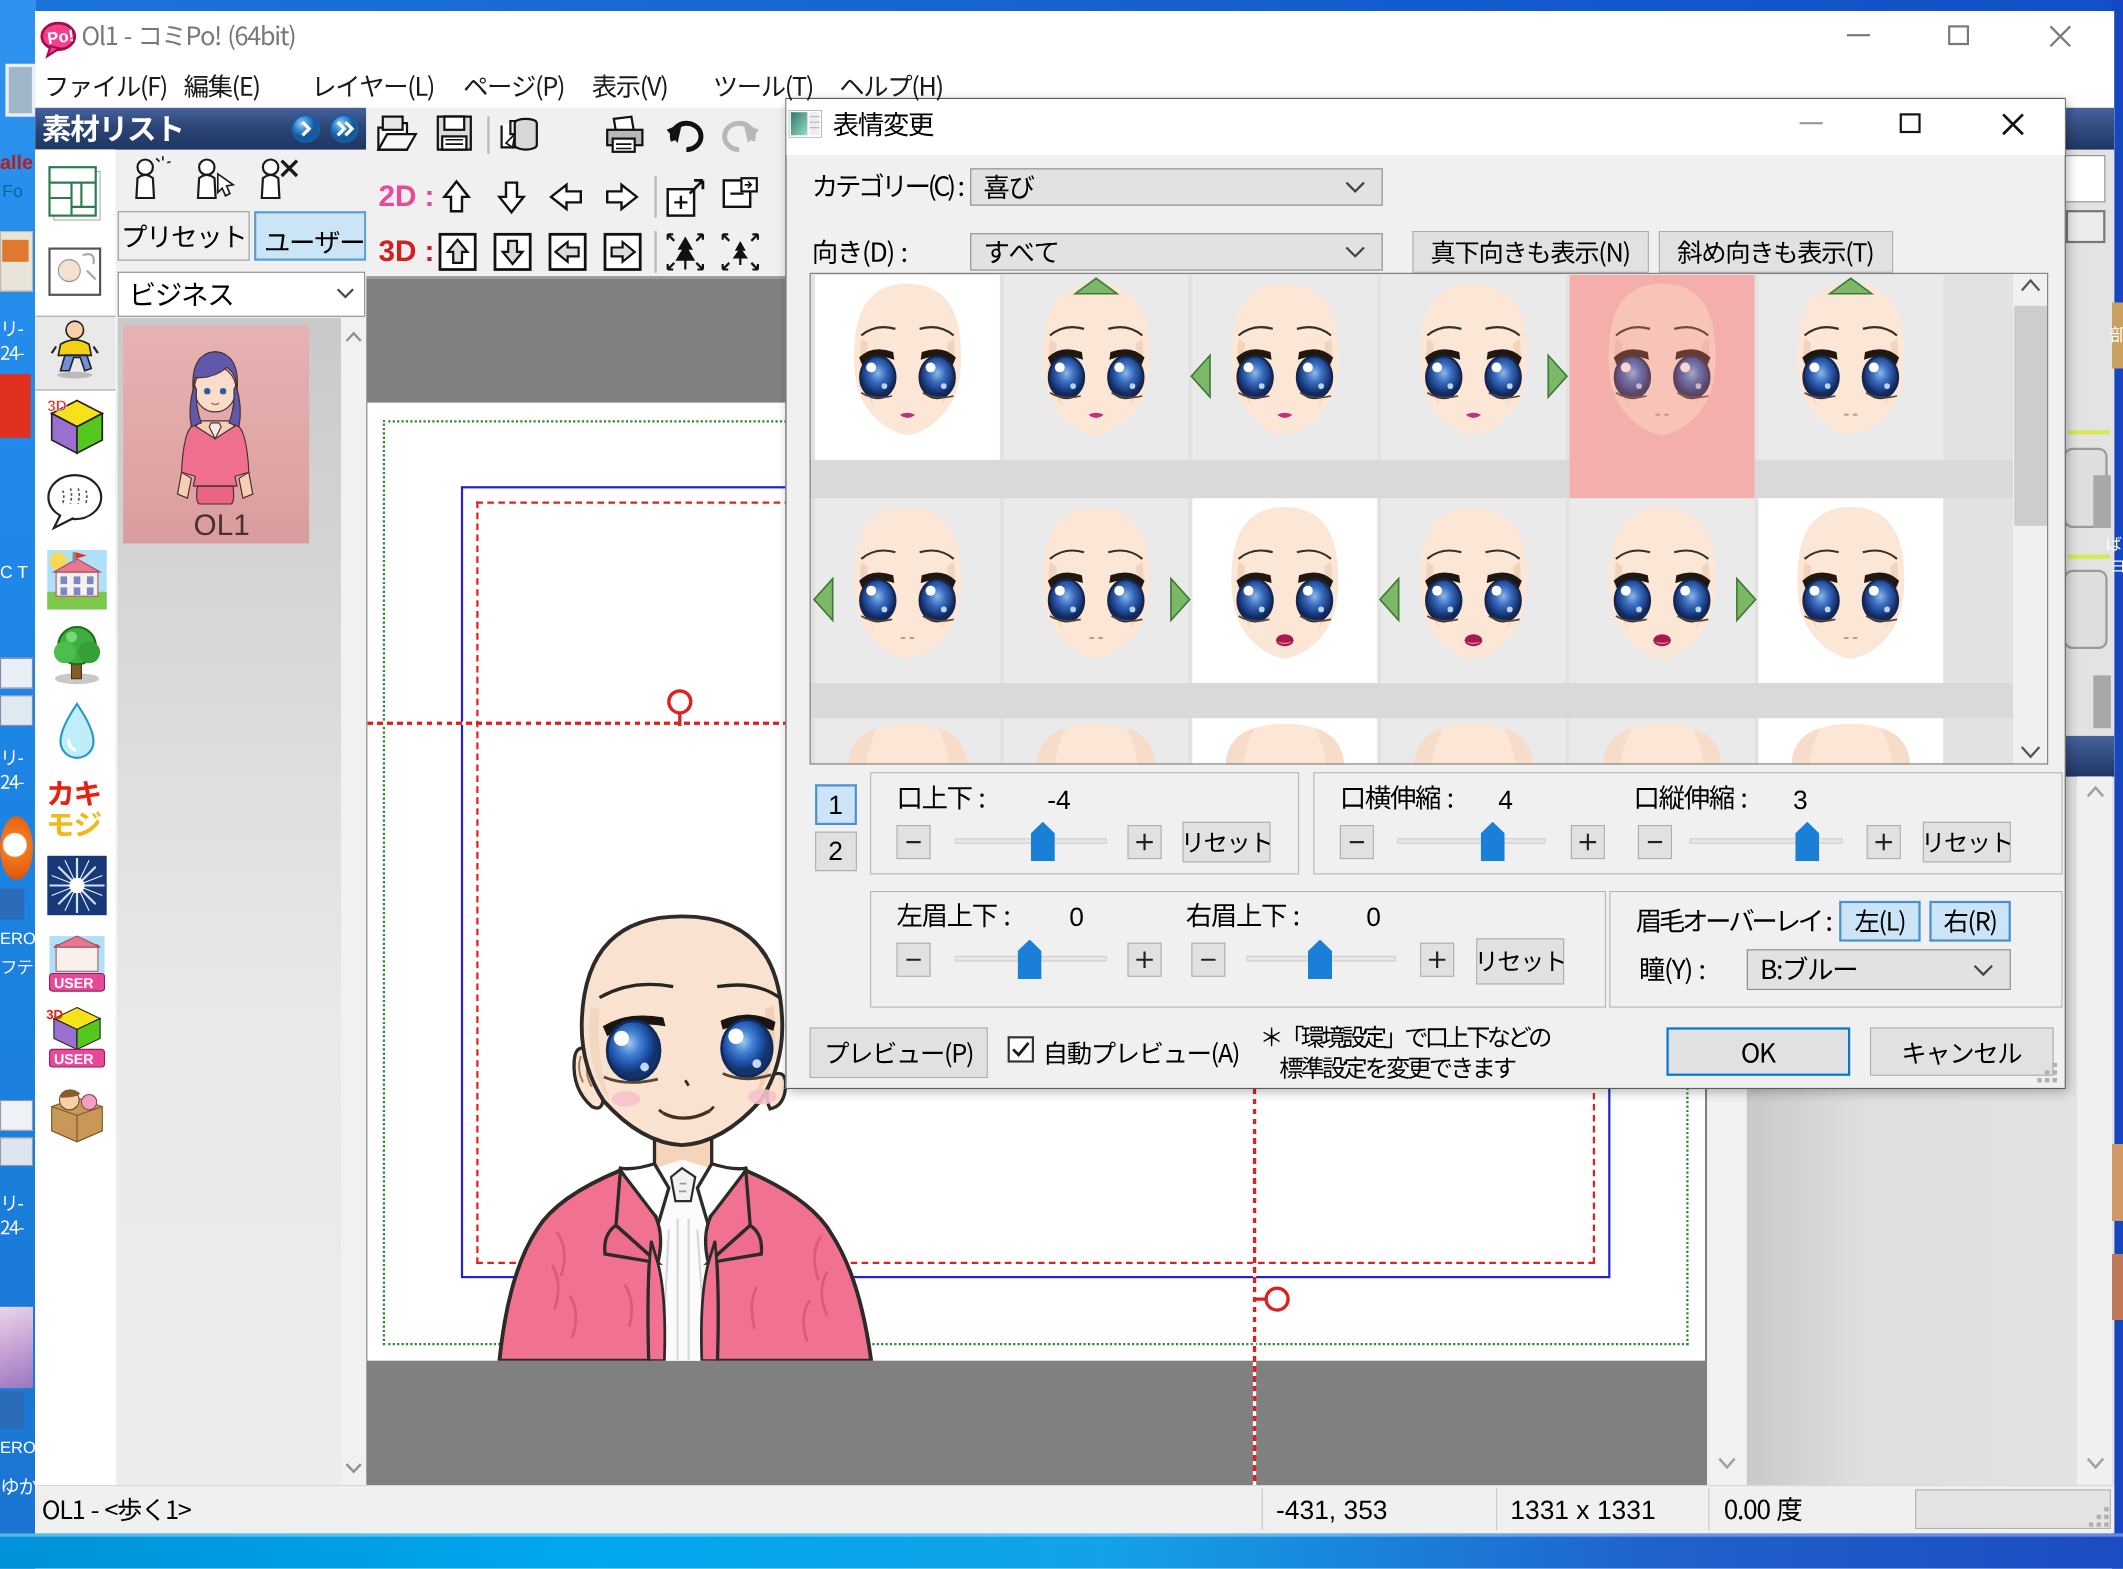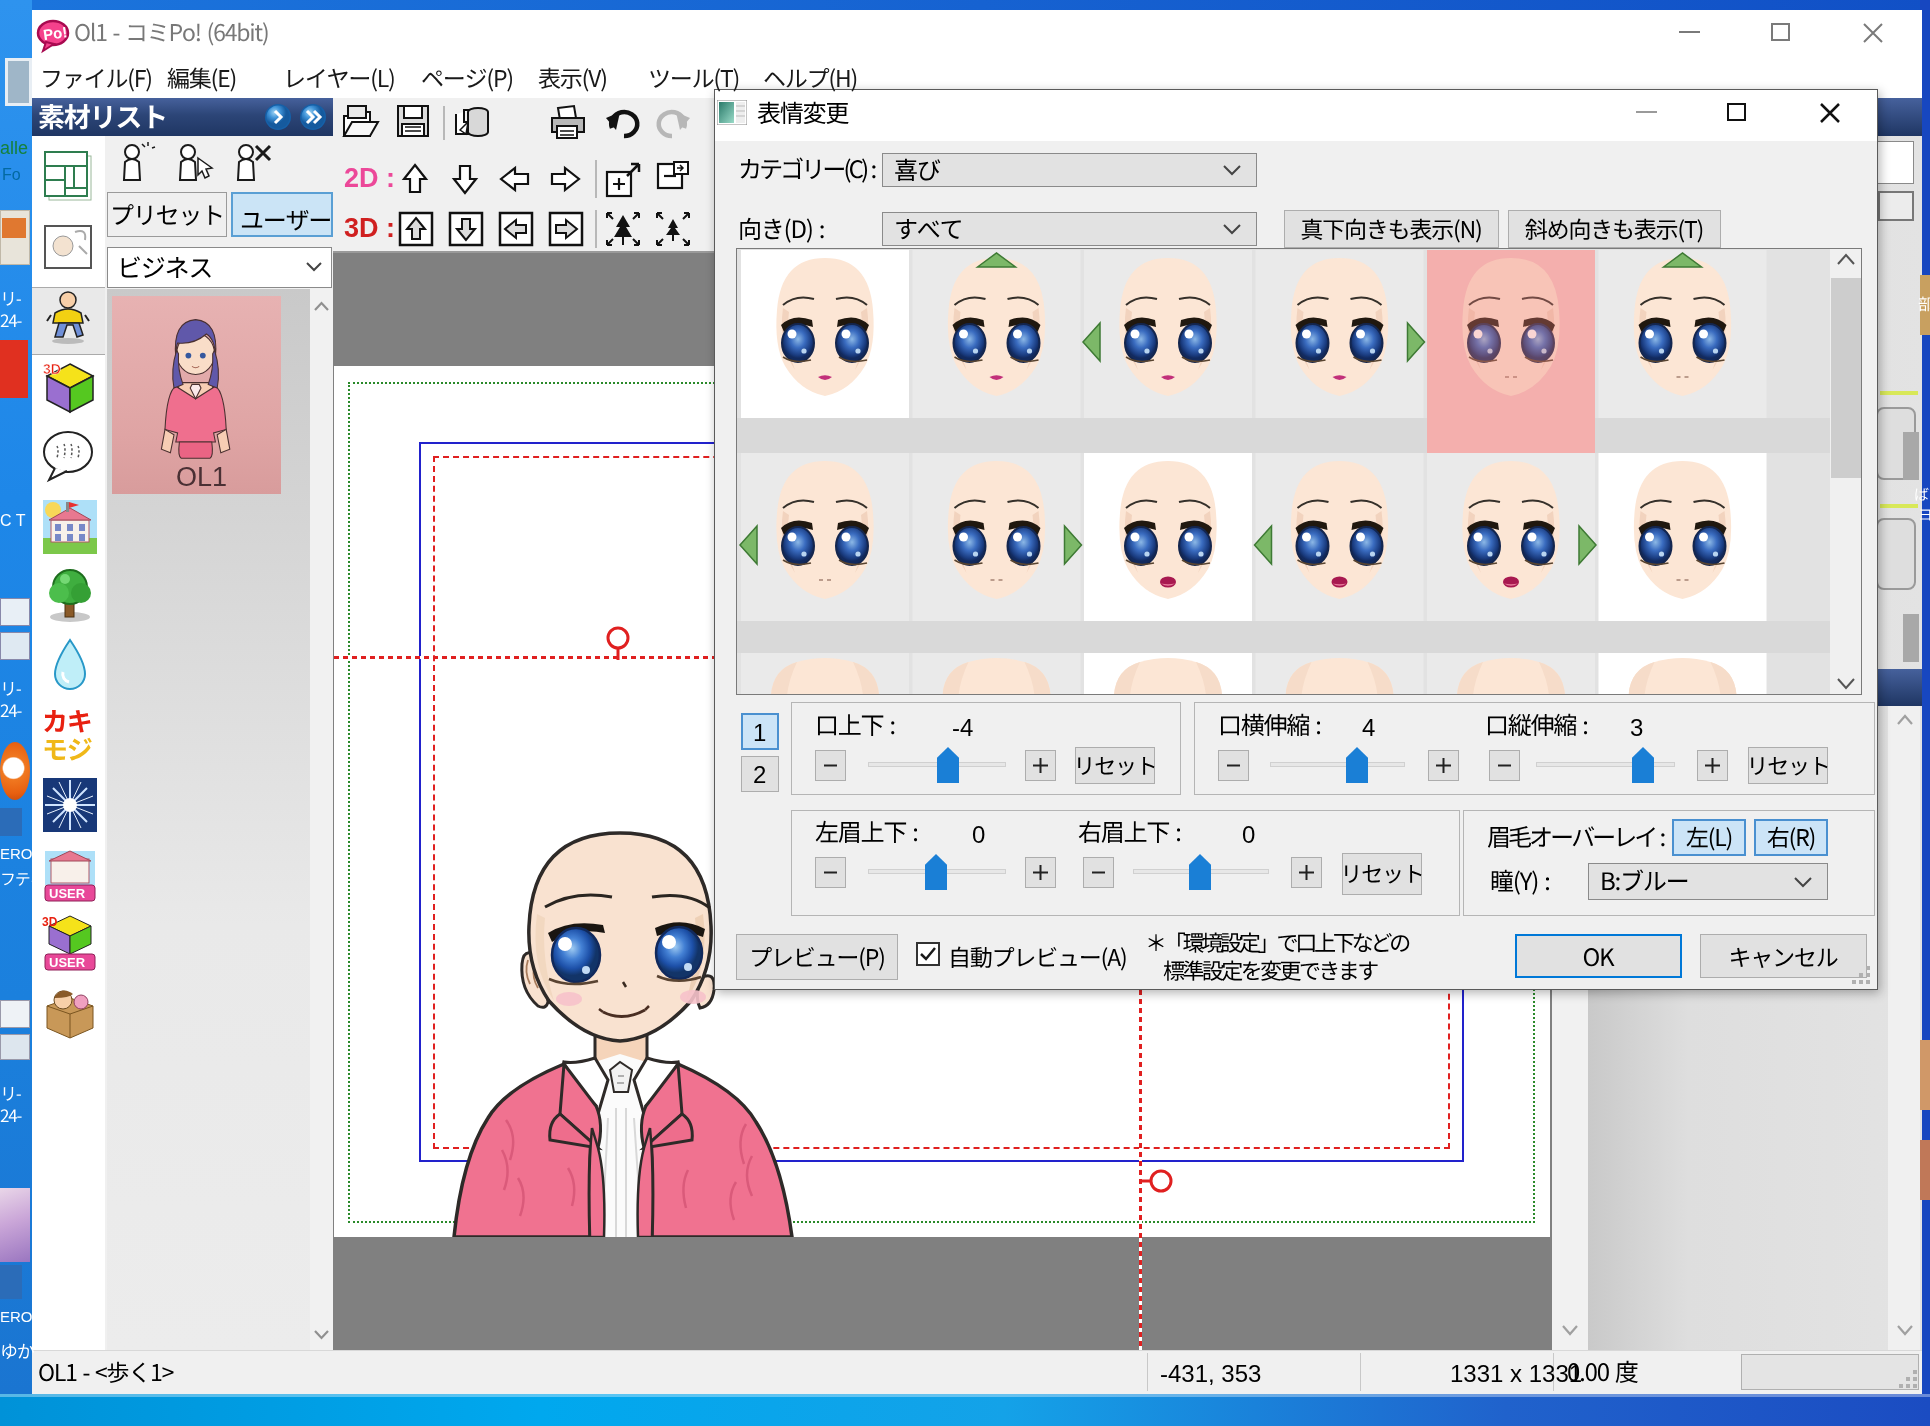--- a/index.html
+++ b/index.html
@@ -723,22 +723,22 @@
     <div class="abs" style="left:344px;top:163px;font-size:27px;color:#ec4899;font-weight:700;letter-spacing:0;white-space:nowrap">2D :</div>
     <div class="abs" style="left:344px;top:213px;font-size:27px;color:#d02020;font-weight:700;letter-spacing:0;white-space:nowrap">3D :</div>
     <div class="abs" style="left:753px;top:719px;font-size:24px;color:#000;font-weight:400;letter-spacing:0;white-space:nowrap">1</div>
     <div class="abs" style="left:753px;top:761px;font-size:24px;color:#000;font-weight:400;letter-spacing:0;white-space:nowrap">2</div>
     <div class="abs" style="left:952px;top:714px;font-size:24px;color:#000;font-weight:400;letter-spacing:0;white-space:nowrap">-4</div>
     <div class="abs" style="left:1362px;top:714px;font-size:24px;color:#000;font-weight:400;letter-spacing:0;white-space:nowrap">4</div>
     <div class="abs" style="left:1630px;top:714px;font-size:24px;color:#000;font-weight:400;letter-spacing:0;white-space:nowrap">3</div>
     <div class="abs" style="left:972px;top:821px;font-size:24px;color:#000;font-weight:400;letter-spacing:0;white-space:nowrap">0</div>
     <div class="abs" style="left:1242px;top:821px;font-size:24px;color:#000;font-weight:400;letter-spacing:0;white-space:nowrap">0</div>
     <div class="abs" style="left:1160px;top:1360px;font-size:24px;color:#000;font-weight:400;letter-spacing:0;white-space:nowrap">-431, 353</div>
-    <div class="abs" style="left:1450px;top:1360px;font-size:24px;color:#000;font-weight:400;letter-spacing:0;white-space:nowrap">1331 x 1331</div>
-    <div class="abs" style="left:0px;top:138px;font-size:18px;color:#15803d;font-weight:400;letter-spacing:0;white-space:nowrap">alle</div>
+    <div class="abs" style="left:1373px;top:1360px;font-size:24px;color:#000;font-weight:400;letter-spacing:0;white-space:nowrap">1331 x 1331</div>
+    <div class="abs" style="left:0px;top:138px;font-size:18px;color:#b91c1c;font-weight:700;letter-spacing:0;white-space:nowrap">alle</div>
     <div class="abs" style="left:2px;top:166px;font-size:16px;color:#0369a1;font-weight:400;letter-spacing:0;white-space:nowrap">Fo</div>
     <div class="abs" style="left:0px;top:512px;font-size:16px;color:#fff;font-weight:400;letter-spacing:0;white-space:nowrap">C T</div>
     <div class="abs" style="left:0px;top:845px;font-size:15px;color:#fff;font-weight:400;letter-spacing:0;white-space:nowrap">ERO</div>
     <div class="abs" style="left:0px;top:1308px;font-size:15px;color:#fff;font-weight:400;letter-spacing:0;white-space:nowrap">ERO</div>
     <svg class="abs" style="left:0;top:0;pointer-events:none" width="1930" height="1426">
       <path d="M82.5 41.3Q80.4 41.3 78.8 40.2Q77.2 39.2 76.3 37.2Q75.3 35.2 75.3 32.5Q75.3 29.8 76.3 27.9Q77.2 25.9 78.8 24.9Q80.4 23.8 82.5 23.8Q84.7 23.8 86.3 24.9Q87.9 25.9 88.8 27.9Q89.7 29.8 89.7 32.5Q89.7 35.2 88.8 37.2Q87.9 39.2 86.3 40.2Q84.7 41.3 82.5 41.3ZM82.5 39.4Q84.1 39.4 85.2 38.6Q86.3 37.7 86.9 36.2Q87.6 34.6 87.6 32.5Q87.6 30.4 86.9 28.9Q86.3 27.3 85.2 26.5Q84.1 25.7 82.5 25.7Q81.0 25.7 79.9 26.5Q78.8 27.3 78.1 28.9Q77.5 30.4 77.5 32.5Q77.5 34.6 78.1 36.2Q78.8 37.7 79.9 38.6Q81.0 39.4 82.5 39.4Z M94.2 41.3Q93.4 41.3 92.9 41.0Q92.4 40.6 92.2 40.0Q92.0 39.4 92.0 38.5V22.7H94.1V38.7Q94.1 39.1 94.3 39.3Q94.4 39.6 94.7 39.6Q94.8 39.6 94.9 39.5Q94.9 39.5 95.1 39.5L95.4 41.1Q95.2 41.2 94.9 41.2Q94.6 41.3 94.2 41.3Z M97.2 41.0V39.2H101.0V26.7H98.0V25.3Q99.1 25.1 100.0 24.8Q100.8 24.5 101.5 24.1H103.1V39.2H106.5V41.0Z M113.5 35.4V33.8H119.4V35.4Z M128.9 25.2Q129.5 25.3 130.2 25.3Q130.9 25.4 131.4 25.4H142.7Q143.2 25.4 143.6 25.4Q144.1 25.3 144.4 25.3Q144.4 25.7 144.4 26.2Q144.4 26.7 144.4 27.1V39.0Q144.4 39.6 144.4 40.3Q144.5 40.9 144.5 41.2H142.4Q142.4 40.9 142.4 40.4Q142.5 39.8 142.5 39.2V27.2H131.4Q130.8 27.2 130.0 27.2Q129.3 27.2 128.9 27.3ZM128.6 37.9Q129.0 38.0 129.7 38.0Q130.4 38.1 131.2 38.1H143.5V39.9H131.2Q130.5 39.9 129.8 39.9Q129.1 40.0 128.6 40.0Z M153.4 23.6Q154.2 23.7 155.5 23.9Q156.7 24.1 158.1 24.4Q159.4 24.7 160.8 25.0Q162.1 25.3 163.3 25.6Q164.5 26.0 165.4 26.3L164.7 28.0Q163.8 27.7 162.7 27.4Q161.5 27.1 160.2 26.7Q158.8 26.4 157.5 26.1Q156.1 25.8 154.9 25.6Q153.6 25.4 152.7 25.3ZM152.3 29.7Q153.5 29.9 155.0 30.2Q156.6 30.5 158.2 30.8Q159.8 31.2 161.3 31.6Q162.8 32.0 163.9 32.4L163.2 34.2Q162.2 33.8 160.7 33.4Q159.2 33.0 157.6 32.6Q156.0 32.2 154.4 31.9Q152.8 31.6 151.6 31.4ZM151.1 36.3Q152.2 36.5 153.6 36.8Q155.1 37.1 156.6 37.5Q158.2 37.8 159.7 38.2Q161.2 38.6 162.5 39.0Q163.8 39.4 164.7 39.8L163.9 41.6Q163.0 41.2 161.7 40.8Q160.4 40.3 158.9 39.9Q157.4 39.5 155.8 39.2Q154.3 38.8 152.9 38.6Q151.5 38.3 150.3 38.1Z M170.9 41.0V24.1H175.7Q177.6 24.1 179.0 24.6Q180.4 25.1 181.2 26.2Q182.0 27.2 182.0 29.1Q182.0 30.9 181.2 32.0Q180.4 33.2 179.0 33.7Q177.6 34.3 175.8 34.3H173.0V41.0ZM173.0 32.6H175.5Q177.7 32.6 178.8 31.7Q179.9 30.9 179.9 29.1Q179.9 27.3 178.7 26.6Q177.6 25.9 175.4 25.9H173.0Z M188.9 41.3Q187.3 41.3 186.0 40.5Q184.7 39.8 183.9 38.3Q183.1 36.8 183.1 34.8Q183.1 32.7 183.9 31.2Q184.7 29.7 186.0 29.0Q187.3 28.2 188.9 28.2Q190.0 28.2 191.1 28.6Q192.1 29.1 192.9 29.9Q193.7 30.8 194.2 32.0Q194.7 33.2 194.7 34.8Q194.7 36.8 193.8 38.3Q193.0 39.8 191.7 40.5Q190.4 41.3 188.9 41.3ZM188.9 39.6Q190.0 39.6 190.8 39.0Q191.6 38.4 192.0 37.3Q192.5 36.2 192.5 34.8Q192.5 33.3 192.0 32.2Q191.6 31.2 190.8 30.6Q190.0 29.9 188.9 29.9Q187.8 29.9 187.0 30.6Q186.2 31.2 185.7 32.2Q185.3 33.3 185.3 34.8Q185.3 36.2 185.7 37.3Q186.2 38.4 187.0 39.0Q187.8 39.6 188.9 39.6Z M197.6 35.9 197.3 26.2 197.3 23.8H199.4L199.4 26.2L199.1 35.9ZM198.3 41.3Q197.7 41.3 197.3 40.9Q196.8 40.4 196.8 39.7Q196.8 39.0 197.3 38.5Q197.7 38.1 198.3 38.1Q199.0 38.1 199.4 38.5Q199.9 39.0 199.9 39.7Q199.9 40.4 199.4 40.9Q199.0 41.3 198.3 41.3Z M212.1 45.5Q210.5 42.9 209.6 40.1Q208.7 37.2 208.7 33.9Q208.7 30.5 209.6 27.6Q210.5 24.8 212.1 22.2L213.4 22.8Q211.9 25.2 211.2 28.1Q210.4 30.9 210.4 33.9Q210.4 36.8 211.2 39.6Q211.9 42.5 213.4 44.9Z M220.1 41.3Q218.9 41.3 217.8 40.8Q216.8 40.3 216.0 39.2Q215.3 38.2 214.9 36.6Q214.4 35.1 214.4 33.0Q214.4 30.5 214.9 28.7Q215.4 27.0 216.3 25.9Q217.2 24.8 218.3 24.3Q219.4 23.8 220.7 23.8Q222.0 23.8 223.0 24.3Q223.9 24.8 224.6 25.6L223.4 26.8Q222.9 26.3 222.2 25.9Q221.5 25.6 220.8 25.6Q219.6 25.6 218.6 26.3Q217.6 27.0 217.0 28.6Q216.4 30.2 216.4 33.0Q216.4 35.1 216.8 36.6Q217.3 38.1 218.1 38.9Q218.9 39.7 220.1 39.7Q220.9 39.7 221.5 39.2Q222.2 38.7 222.5 37.8Q222.9 37.0 222.9 35.8Q222.9 34.7 222.6 33.8Q222.3 33.0 221.6 32.5Q220.9 32.1 219.9 32.1Q219.1 32.1 218.1 32.6Q217.2 33.1 216.3 34.4L216.3 32.7Q216.8 32.0 217.4 31.6Q218.1 31.1 218.8 30.8Q219.5 30.5 220.2 30.5Q221.6 30.5 222.7 31.1Q223.8 31.7 224.3 32.9Q224.9 34.0 224.9 35.8Q224.9 37.5 224.2 38.7Q223.6 39.9 222.5 40.6Q221.4 41.3 220.1 41.3Z M232.5 41.0V29.5Q232.5 28.9 232.6 28.0Q232.6 27.1 232.7 26.4H232.5Q232.2 27.0 231.9 27.7Q231.6 28.3 231.2 28.9L227.4 34.7H236.8V36.3H225.2V35.0L232.2 24.1H234.5V41.0Z M243.9 41.3Q243.0 41.3 242.1 40.9Q241.2 40.5 240.3 39.7H240.3L240.1 41.0H238.4V22.7H240.5V27.7L240.4 29.9Q241.3 29.2 242.3 28.7Q243.3 28.2 244.3 28.2Q246.0 28.2 247.1 29.0Q248.2 29.8 248.7 31.2Q249.3 32.6 249.3 34.6Q249.3 36.7 248.5 38.2Q247.8 39.7 246.5 40.5Q245.3 41.3 243.9 41.3ZM243.5 39.5Q244.6 39.5 245.4 38.9Q246.2 38.4 246.7 37.2Q247.1 36.1 247.1 34.6Q247.1 33.2 246.8 32.2Q246.5 31.1 245.7 30.5Q245.0 30.0 243.8 30.0Q243.0 30.0 242.2 30.4Q241.4 30.8 240.5 31.7V38.2Q241.3 39.0 242.1 39.2Q242.9 39.5 243.5 39.5Z M251.4 41.0V28.5H253.5V41.0ZM252.5 25.9Q251.8 25.9 251.5 25.5Q251.1 25.2 251.1 24.5Q251.1 23.9 251.5 23.5Q251.8 23.2 252.5 23.2Q253.1 23.2 253.5 23.5Q253.9 23.9 253.9 24.5Q253.9 25.2 253.5 25.5Q253.1 25.9 252.5 25.9Z M260.4 41.3Q259.1 41.3 258.3 40.8Q257.6 40.3 257.2 39.3Q256.9 38.4 256.9 37.1V30.2H255.0V28.6L257.0 28.5L257.2 25.0H259.0V28.5H262.4V30.2H259.0V37.2Q259.0 38.3 259.4 39.0Q259.8 39.6 260.9 39.6Q261.3 39.6 261.7 39.5Q262.1 39.4 262.3 39.3L262.8 40.8Q262.2 41.0 261.6 41.2Q261.0 41.3 260.4 41.3Z M264.2 45.5 262.9 44.9Q264.3 42.5 265.1 39.6Q265.8 36.8 265.8 33.9Q265.8 30.9 265.1 28.1Q264.3 25.2 262.9 22.8L264.2 22.2Q265.8 24.8 266.7 27.6Q267.6 30.5 267.6 33.9Q267.6 37.2 266.7 40.1Q265.8 42.9 264.2 45.5Z" fill="#787878"></path>
       <path d="M59.8 71.7Q59.7 72.0 59.6 72.2Q59.5 72.5 59.5 72.9Q59.3 73.8 59.0 74.9Q58.7 76.0 58.2 77.1Q57.8 78.3 57.3 79.4Q56.7 80.5 56.0 81.3Q55.0 82.7 53.7 83.8Q52.4 85.0 50.7 85.9Q49.1 86.8 47.0 87.5L45.4 85.8Q47.7 85.2 49.3 84.4Q50.9 83.6 52.2 82.5Q53.4 81.5 54.4 80.2Q55.2 79.2 55.8 77.9Q56.4 76.5 56.8 75.2Q57.2 73.8 57.4 72.7Q57.1 72.7 56.2 72.7Q55.3 72.7 54.1 72.7Q52.8 72.7 51.5 72.7Q50.2 72.7 49.0 72.7Q47.7 72.7 46.9 72.7Q46.0 72.7 45.6 72.7Q44.9 72.7 44.4 72.8Q43.8 72.8 43.3 72.8V70.8Q43.7 70.8 44.0 70.9Q44.4 70.9 44.9 70.9Q45.3 70.9 45.6 70.9Q45.9 70.9 46.6 70.9Q47.3 70.9 48.3 70.9Q49.3 70.9 50.4 70.9Q51.5 70.9 52.6 70.9Q53.7 70.9 54.7 70.9Q55.6 70.9 56.3 70.9Q57.0 70.9 57.2 70.9Q57.4 70.9 57.8 70.9Q58.1 70.9 58.4 70.8Z M81.7 75.4Q81.6 75.5 81.5 75.7Q81.3 75.9 81.2 76.0Q81.0 76.4 80.5 77.1Q80.0 77.8 79.4 78.6Q78.8 79.4 78.1 80.1Q77.3 80.8 76.6 81.4L75.1 80.3Q75.9 79.9 76.7 79.1Q77.4 78.3 78.1 77.6Q78.7 76.8 79.0 76.2Q78.7 76.2 77.8 76.2Q77.0 76.2 75.8 76.2Q74.7 76.2 73.4 76.2Q72.1 76.2 71.0 76.2Q69.8 76.2 69.1 76.2Q68.3 76.2 68.0 76.2Q67.5 76.2 67.0 76.2Q66.4 76.2 65.9 76.3V74.4Q66.4 74.4 66.9 74.5Q67.5 74.5 68.0 74.5Q68.3 74.5 69.1 74.5Q69.9 74.5 71.1 74.5Q72.3 74.5 73.6 74.5Q75.0 74.5 76.2 74.5Q77.4 74.5 78.3 74.5Q79.1 74.5 79.4 74.5Q79.6 74.5 79.8 74.5Q80.1 74.5 80.3 74.5Q80.5 74.4 80.7 74.4ZM74.0 77.7Q74.0 79.2 73.9 80.5Q73.8 81.8 73.5 83.0Q73.2 84.1 72.6 85.2Q72.0 86.2 71.0 87.1Q70.1 88.0 68.6 88.8L67.0 87.5Q67.4 87.4 67.8 87.2Q68.2 87.0 68.6 86.7Q70.1 85.7 70.9 84.5Q71.6 83.3 71.9 82.0Q72.1 80.6 72.1 79.1Q72.1 78.8 72.1 78.4Q72.0 78.1 72.0 77.7Z M85.6 78.7Q88.6 77.9 91.1 76.7Q93.7 75.6 95.6 74.4Q96.8 73.6 98.0 72.8Q99.1 71.9 100.1 70.9Q101.1 69.9 101.9 69.0L103.5 70.4Q102.5 71.4 101.3 72.4Q100.2 73.4 99.0 74.3Q97.7 75.2 96.4 76.1Q95.1 76.9 93.5 77.7Q91.9 78.5 90.1 79.2Q88.3 79.9 86.5 80.5ZM95.3 75.4 97.2 74.8V85.3Q97.2 85.7 97.2 86.2Q97.3 86.7 97.3 87.1Q97.3 87.5 97.4 87.7H95.1Q95.2 87.5 95.2 87.1Q95.2 86.7 95.2 86.2Q95.3 85.7 95.3 85.3Z M117.5 86.5Q117.5 86.2 117.6 85.9Q117.6 85.6 117.6 85.2Q117.6 85.0 117.6 84.2Q117.6 83.4 117.6 82.3Q117.6 81.1 117.6 79.8Q117.6 78.5 117.6 77.1Q117.6 75.8 117.6 74.6Q117.6 73.4 117.6 72.6Q117.6 71.8 117.6 71.4Q117.6 70.8 117.5 70.3Q117.5 69.9 117.5 69.7H119.6Q119.6 69.9 119.5 70.3Q119.5 70.8 119.5 71.5Q119.5 71.8 119.5 72.6Q119.5 73.4 119.5 74.6Q119.5 75.7 119.5 77.1Q119.5 78.4 119.5 79.7Q119.5 80.9 119.5 82.0Q119.5 83.1 119.5 83.8Q119.5 84.6 119.5 84.7Q120.6 84.2 121.8 83.4Q123.0 82.6 124.2 81.5Q125.3 80.4 126.2 79.1L127.3 80.6Q126.3 82.0 125.0 83.2Q123.7 84.4 122.2 85.4Q120.8 86.3 119.5 87.0Q119.2 87.1 119.0 87.3Q118.8 87.4 118.7 87.5ZM106.9 86.4Q108.4 85.4 109.4 83.9Q110.4 82.4 110.9 80.8Q111.2 80.0 111.3 78.8Q111.5 77.6 111.5 76.3Q111.6 75.0 111.6 73.7Q111.6 72.5 111.6 71.5Q111.6 71.0 111.6 70.6Q111.5 70.2 111.4 69.8H113.6Q113.5 70.0 113.5 70.2Q113.5 70.5 113.5 70.8Q113.4 71.1 113.4 71.5Q113.4 72.4 113.4 73.7Q113.4 75.0 113.3 76.5Q113.2 77.9 113.1 79.1Q113.0 80.4 112.7 81.3Q112.2 83.1 111.2 84.7Q110.1 86.4 108.6 87.6Z M132.7 91.5Q131.1 88.9 130.2 86.1Q129.3 83.2 129.3 79.9Q129.3 76.5 130.2 73.6Q131.1 70.8 132.7 68.2L134.0 68.8Q132.5 71.2 131.8 74.1Q131.1 76.9 131.1 79.9Q131.1 82.8 131.8 85.6Q132.5 88.5 134.0 90.9Z M136.1 87.0V70.1H145.8V71.9H138.2V77.6H144.6V79.4H138.2V87.0Z M147.5 91.5 146.2 90.9Q147.7 88.5 148.5 85.6Q149.2 82.8 149.2 79.9Q149.2 76.9 148.5 74.1Q147.7 71.2 146.2 68.8L147.5 68.2Q149.1 70.8 150.0 73.6Q150.9 76.5 150.9 79.9Q150.9 83.2 150.0 86.1Q149.1 88.9 147.5 91.5Z" fill="#1a1a1a"></path>
       <path d="M181.2 79.5H182.3V88.6H181.2ZM184.1 79.5H185.3V88.6H184.1ZM176.0 69.1H188.7V70.6H176.0ZM178.8 83.0H188.0V84.4H178.8ZM176.9 72.1H178.5V77.2Q178.5 78.4 178.4 79.9Q178.3 81.4 178.0 82.9Q177.7 84.4 177.1 85.8Q176.6 87.3 175.7 88.5Q175.6 88.4 175.3 88.2Q175.1 88.0 174.9 87.8Q174.6 87.6 174.4 87.5Q175.3 86.4 175.8 85.1Q176.3 83.8 176.5 82.4Q176.8 81.0 176.8 79.7Q176.9 78.3 176.9 77.2ZM177.6 72.1H188.1V77.4H177.6V76.0H186.4V73.5H177.6ZM178.2 79.0H188.1V80.4H179.4V88.8H178.2ZM187.1 79.0H188.6V87.2Q188.6 87.7 188.5 88.0Q188.4 88.4 188.1 88.6Q187.8 88.7 187.3 88.8Q186.8 88.8 186.2 88.8Q186.1 88.5 186.0 88.1Q185.8 87.7 185.7 87.4Q186.1 87.4 186.5 87.4Q186.8 87.4 186.9 87.4Q187.1 87.4 187.1 87.2ZM171.5 67.7 173.0 68.3Q172.6 69.1 172.1 70.0Q171.6 70.9 171.1 71.8Q170.7 72.6 170.2 73.3L169.1 72.8Q169.5 72.1 169.9 71.2Q170.4 70.3 170.8 69.4Q171.2 68.4 171.5 67.7ZM174.0 70.3 175.4 70.9Q174.6 72.2 173.7 73.7Q172.8 75.1 171.9 76.4Q170.9 77.8 170.1 78.8L169.0 78.2Q169.7 77.4 170.3 76.5Q171.0 75.5 171.7 74.4Q172.3 73.3 172.9 72.3Q173.5 71.2 174.0 70.3ZM167.8 72.4 168.7 71.4Q169.4 71.9 170.0 72.6Q170.6 73.2 171.2 73.9Q171.7 74.5 172.0 75.1L171.0 76.3Q170.7 75.8 170.2 75.1Q169.7 74.4 169.1 73.7Q168.5 73.0 167.8 72.4ZM173.1 75.5 174.3 75.0Q174.7 75.8 175.1 76.7Q175.5 77.6 175.8 78.4Q176.1 79.2 176.3 79.9L175.0 80.4Q174.9 79.8 174.6 78.9Q174.3 78.1 173.9 77.2Q173.5 76.3 173.1 75.5ZM167.7 77.8Q169.1 77.8 171.0 77.7Q173.0 77.6 175.1 77.5L175.1 78.9Q173.1 79.0 171.2 79.2Q169.3 79.3 167.8 79.4ZM173.5 81.1 174.7 80.7Q175.2 81.7 175.5 82.9Q175.8 84.1 175.9 84.9L174.6 85.3Q174.5 84.5 174.2 83.3Q173.9 82.1 173.5 81.1ZM169.0 80.8 170.5 81.1Q170.2 82.7 169.8 84.3Q169.4 85.8 168.9 86.9Q168.8 86.8 168.5 86.7Q168.3 86.6 168.0 86.5Q167.8 86.4 167.6 86.3Q168.2 85.3 168.5 83.8Q168.9 82.3 169.0 80.8ZM171.4 78.5H172.8V88.8H171.4Z M190.0 81.8H210.6V83.2H190.0ZM193.9 73.3H208.1V74.6H193.9ZM193.9 76.1H208.2V77.4H193.9ZM193.6 70.4H209.1V71.8H193.6ZM199.8 71.2H201.5V79.5H199.8ZM199.4 79.9H201.1V88.8H199.4ZM199.0 82.3 200.4 83.0Q199.5 83.9 198.4 84.7Q197.2 85.5 195.9 86.3Q194.6 87.0 193.2 87.6Q191.9 88.2 190.6 88.6Q190.4 88.3 190.1 87.8Q189.8 87.4 189.5 87.1Q190.7 86.8 192.1 86.3Q193.5 85.8 194.7 85.1Q196.0 84.5 197.1 83.8Q198.2 83.0 199.0 82.3ZM201.5 82.3Q202.3 83.0 203.4 83.7Q204.5 84.5 205.8 85.1Q207.1 85.7 208.4 86.2Q209.8 86.7 211.1 87.0Q210.9 87.2 210.7 87.4Q210.5 87.7 210.3 87.9Q210.1 88.2 210.0 88.4Q208.7 88.0 207.3 87.5Q205.9 86.9 204.6 86.2Q203.3 85.5 202.2 84.7Q201.0 83.8 200.2 83.0ZM200.9 67.7 202.8 67.9Q202.4 68.9 201.9 69.8Q201.3 70.7 200.9 71.3L199.4 71.0Q199.8 70.3 200.2 69.4Q200.7 68.4 200.9 67.7ZM194.9 67.6 196.7 68.0Q196.0 69.2 195.1 70.6Q194.3 71.9 193.2 73.2Q192.1 74.5 190.7 75.6Q190.5 75.4 190.3 75.2Q190.1 75.0 189.9 74.8Q189.6 74.6 189.4 74.4Q190.7 73.4 191.8 72.3Q192.8 71.1 193.6 69.9Q194.4 68.7 194.9 67.6ZM192.8 71.4H194.5V78.9H210.0V80.3H192.8Z M216.1 91.5Q214.5 88.9 213.6 86.1Q212.7 83.2 212.7 79.9Q212.7 76.5 213.6 73.6Q214.5 70.8 216.1 68.2L217.4 68.8Q215.9 71.2 215.2 74.1Q214.5 76.9 214.5 79.9Q214.5 82.8 215.2 85.6Q215.9 88.5 217.4 90.9Z M219.5 87.0V70.1H229.2V71.9H221.6V77.2H228.0V79.0H221.6V85.2H229.4V87.0Z M231.8 91.5 230.5 90.9Q232.0 88.5 232.7 85.6Q233.4 82.8 233.4 79.9Q233.4 76.9 232.7 74.1Q232.0 71.2 230.5 68.8L231.8 68.2Q233.4 70.8 234.3 73.6Q235.2 76.5 235.2 79.9Q235.2 83.2 234.3 86.1Q233.4 88.9 231.8 91.5Z" fill="#1a1a1a"></path>
       <path d="M288.1 86.3Q288.2 86.0 288.3 85.7Q288.3 85.5 288.3 85.1Q288.3 84.8 288.3 83.8Q288.3 82.9 288.3 81.6Q288.3 80.3 288.3 78.9Q288.3 77.4 288.3 76.0Q288.3 74.7 288.3 73.6Q288.3 72.5 288.3 72.0Q288.3 71.7 288.3 71.3Q288.3 70.9 288.2 70.5Q288.2 70.1 288.1 69.9H290.4Q290.3 70.3 290.3 70.9Q290.2 71.5 290.2 72.0Q290.2 72.4 290.2 73.3Q290.2 74.2 290.2 75.3Q290.2 76.4 290.2 77.7Q290.2 78.9 290.2 80.1Q290.2 81.3 290.2 82.3Q290.2 83.3 290.2 84.1Q290.2 84.8 290.2 85.0Q291.9 84.6 293.7 83.9Q295.4 83.1 297.1 82.1Q298.8 81.0 300.3 79.8Q301.8 78.6 302.8 77.2L303.9 78.8Q301.6 81.6 298.2 83.7Q294.7 85.8 290.4 87.0Q290.2 87.1 290.0 87.2Q289.7 87.3 289.4 87.4Z M306.8 78.7Q309.8 77.9 312.3 76.7Q314.9 75.6 316.8 74.4Q318.0 73.6 319.2 72.8Q320.3 71.9 321.3 70.9Q322.3 69.9 323.1 69.0L324.7 70.4Q323.7 71.4 322.5 72.4Q321.4 73.4 320.2 74.3Q318.9 75.2 317.6 76.1Q316.3 76.9 314.7 77.7Q313.1 78.5 311.3 79.2Q309.5 79.9 307.7 80.5ZM316.5 75.4 318.4 74.8V85.3Q318.4 85.7 318.4 86.2Q318.5 86.7 318.5 87.1Q318.5 87.5 318.6 87.7H316.3Q316.4 87.5 316.4 87.1Q316.4 86.7 316.4 86.2Q316.5 85.7 316.5 85.3Z M334.4 68.7Q334.4 69.1 334.5 69.5Q334.6 70.0 334.8 70.5Q335.0 71.4 335.4 72.8Q335.8 74.1 336.2 75.6Q336.6 77.2 337.1 78.8Q337.5 80.3 337.9 81.7Q338.3 83.1 338.6 84.2Q338.9 85.2 339.0 85.7Q339.1 85.9 339.2 86.3Q339.3 86.6 339.4 86.9Q339.5 87.2 339.6 87.5L337.5 88.0Q337.4 87.6 337.3 87.1Q337.2 86.6 337.0 86.1Q336.9 85.7 336.7 84.8Q336.4 83.9 336.1 82.6Q335.8 81.3 335.4 79.9Q335.0 78.5 334.6 77.1Q334.2 75.7 333.9 74.4Q333.5 73.2 333.3 72.2Q333.0 71.3 332.9 71.0Q332.7 70.3 332.6 69.9Q332.4 69.5 332.3 69.2ZM347.7 72.5Q347.3 73.4 346.6 74.4Q345.9 75.5 345.1 76.6Q344.2 77.7 343.4 78.7Q342.6 79.7 341.9 80.4L340.0 79.5Q340.7 78.9 341.4 78.2Q342.2 77.4 342.8 76.6Q343.5 75.8 344.1 75.0Q344.6 74.3 344.9 73.7Q344.6 73.8 343.7 73.9Q342.8 74.1 341.5 74.4Q340.2 74.6 338.6 75.0Q337.0 75.3 335.4 75.6Q333.9 75.9 332.5 76.2Q331.1 76.5 330.0 76.7Q329.0 76.9 328.6 77.0L328.1 75.0Q328.7 75.0 329.2 74.9Q329.8 74.9 330.4 74.8Q330.6 74.7 331.5 74.5Q332.4 74.4 333.7 74.2Q334.9 73.9 336.4 73.6Q337.8 73.4 339.3 73.1Q340.7 72.8 342.0 72.6Q343.3 72.3 344.1 72.1Q345.0 72.0 345.4 71.9Q345.6 71.8 345.9 71.8Q346.2 71.7 346.4 71.6Z M350.7 77.0Q351.1 77.1 351.6 77.1Q352.1 77.1 352.7 77.1Q353.3 77.2 354.0 77.2Q354.3 77.2 355.1 77.2Q355.9 77.2 356.9 77.2Q357.9 77.2 359.1 77.2Q360.2 77.2 361.4 77.2Q362.6 77.2 363.6 77.2Q364.7 77.2 365.4 77.2Q366.2 77.2 366.6 77.2Q367.4 77.2 368.0 77.1Q368.7 77.1 369.0 77.0V79.3Q368.7 79.3 368.0 79.2Q367.3 79.2 366.6 79.2Q366.2 79.2 365.4 79.2Q364.6 79.2 363.6 79.2Q362.6 79.2 361.4 79.2Q360.3 79.2 359.1 79.2Q357.9 79.2 356.9 79.2Q355.9 79.2 355.1 79.2Q354.3 79.2 354.0 79.2Q353.0 79.2 352.1 79.2Q351.3 79.2 350.7 79.3Z M375.7 91.5Q374.1 88.9 373.2 86.1Q372.3 83.2 372.3 79.9Q372.3 76.5 373.2 73.6Q374.1 70.8 375.7 68.2L377.0 68.8Q375.5 71.2 374.8 74.1Q374.1 76.9 374.1 79.9Q374.1 82.8 374.8 85.6Q375.5 88.5 377.0 90.9Z M379.1 87.0V70.1H381.2V85.2H388.6V87.0Z M390.3 91.5 389.0 90.9Q390.5 88.5 391.3 85.6Q392.0 82.8 392.0 79.9Q392.0 76.9 391.3 74.1Q390.5 71.2 389.0 68.8L390.3 68.2Q391.9 70.8 392.8 73.6Q393.7 76.5 393.7 79.9Q393.7 83.2 392.8 86.1Q391.9 88.9 390.3 91.5Z" fill="#1a1a1a"></path>
       <path d="M437.2 73.2Q437.2 73.9 437.7 74.4Q438.2 74.9 438.9 74.9Q439.6 74.9 440.1 74.4Q440.6 73.9 440.6 73.2Q440.6 72.5 440.1 72.0Q439.6 71.5 438.9 71.5Q438.2 71.5 437.7 72.0Q437.2 72.5 437.2 73.2ZM436.1 73.2Q436.1 72.4 436.5 71.8Q436.9 71.2 437.5 70.8Q438.1 70.4 438.9 70.4Q439.7 70.4 440.3 70.8Q440.9 71.2 441.3 71.8Q441.7 72.4 441.7 73.2Q441.7 74.0 441.3 74.6Q440.9 75.2 440.3 75.6Q439.7 76.0 438.9 76.0Q438.1 76.0 437.5 75.6Q436.9 75.2 436.5 74.6Q436.1 74.0 436.1 73.2ZM422.2 80.9Q422.7 80.6 423.0 80.2Q423.4 79.9 423.8 79.4Q424.3 79.0 424.8 78.4Q425.4 77.7 426.0 77.0Q426.6 76.2 427.2 75.4Q427.9 74.7 428.4 74.0Q429.3 73.0 430.2 72.8Q431.1 72.7 432.3 73.8Q433.0 74.5 433.8 75.3Q434.7 76.2 435.5 77.1Q436.3 77.9 437.0 78.6Q437.8 79.5 438.7 80.5Q439.7 81.5 440.7 82.6Q441.7 83.7 442.6 84.7L441.0 86.4Q440.2 85.4 439.3 84.3Q438.4 83.2 437.5 82.2Q436.6 81.2 435.9 80.3Q435.4 79.8 434.8 79.1Q434.1 78.4 433.5 77.8Q432.9 77.1 432.3 76.5Q431.8 76.0 431.4 75.6Q430.8 75.0 430.3 75.0Q429.9 75.1 429.3 75.8Q428.9 76.3 428.4 77.0Q427.8 77.6 427.3 78.4Q426.7 79.1 426.2 79.8Q425.7 80.4 425.3 80.9Q424.9 81.4 424.6 81.8Q424.2 82.3 423.9 82.7Z M445.1 77.0Q445.5 77.1 446.0 77.1Q446.5 77.1 447.1 77.1Q447.7 77.2 448.4 77.2Q448.7 77.2 449.5 77.2Q450.3 77.2 451.3 77.2Q452.3 77.2 453.5 77.2Q454.6 77.2 455.8 77.2Q457.0 77.2 458.0 77.2Q459.1 77.2 459.8 77.2Q460.6 77.2 461.0 77.2Q461.8 77.2 462.4 77.1Q463.1 77.1 463.4 77.0V79.3Q463.1 79.3 462.4 79.2Q461.7 79.2 461.0 79.2Q460.6 79.2 459.8 79.2Q459.0 79.2 458.0 79.2Q457.0 79.2 455.8 79.2Q454.7 79.2 453.5 79.2Q452.3 79.2 451.3 79.2Q450.3 79.2 449.5 79.2Q448.7 79.2 448.4 79.2Q447.4 79.2 446.5 79.2Q445.7 79.2 445.1 79.3Z M481.1 69.8Q481.4 70.2 481.8 70.9Q482.2 71.5 482.6 72.2Q482.9 72.9 483.2 73.4L481.9 74.0Q481.6 73.4 481.3 72.8Q480.9 72.1 480.6 71.5Q480.2 70.9 479.8 70.4ZM484.1 68.7Q484.4 69.1 484.8 69.8Q485.2 70.4 485.6 71.0Q486.0 71.7 486.3 72.2L485.0 72.8Q484.7 72.2 484.3 71.6Q484.0 71.0 483.6 70.4Q483.2 69.8 482.8 69.3ZM471.2 69.5Q471.8 69.8 472.4 70.2Q473.1 70.7 473.9 71.1Q474.6 71.6 475.2 72.0Q475.9 72.5 476.2 72.7L475.2 74.3Q474.7 74.0 474.1 73.6Q473.5 73.1 472.8 72.7Q472.1 72.2 471.4 71.8Q470.7 71.3 470.2 71.0ZM467.8 85.9Q469.1 85.7 470.4 85.3Q471.7 85.0 473.0 84.4Q474.3 83.9 475.5 83.3Q477.4 82.2 479.0 80.8Q480.7 79.5 482.0 78.0Q483.3 76.4 484.2 74.8L485.3 76.7Q483.8 79.0 481.5 81.2Q479.2 83.3 476.5 85.0Q475.3 85.6 474.0 86.2Q472.6 86.8 471.3 87.2Q469.9 87.6 468.9 87.8ZM467.8 74.7Q468.3 74.9 469.0 75.4Q469.7 75.8 470.4 76.2Q471.2 76.7 471.8 77.1Q472.5 77.5 472.8 77.8L471.8 79.4Q471.3 79.1 470.7 78.7Q470.1 78.2 469.4 77.8Q468.6 77.3 468.0 76.9Q467.3 76.5 466.7 76.2Z M491.9 91.5Q490.3 88.9 489.4 86.1Q488.5 83.2 488.5 79.9Q488.5 76.5 489.4 73.6Q490.3 70.8 491.9 68.2L493.2 68.8Q491.7 71.2 491.0 74.1Q490.3 76.9 490.3 79.9Q490.3 82.8 491.0 85.6Q491.7 88.5 493.2 90.9Z M495.3 87.0V70.1H500.1Q502.0 70.1 503.4 70.6Q504.8 71.1 505.6 72.2Q506.4 73.2 506.4 75.1Q506.4 76.9 505.6 78.0Q504.8 79.2 503.4 79.7Q502.0 80.3 500.2 80.3H497.4V87.0ZM497.4 78.6H499.9Q502.1 78.6 503.2 77.7Q504.3 76.9 504.3 75.1Q504.3 73.3 503.2 72.6Q502.1 71.9 499.8 71.9H497.4Z M508.6 91.5 507.3 90.9Q508.8 88.5 509.5 85.6Q510.3 82.8 510.3 79.9Q510.3 76.9 509.5 74.1Q508.8 71.2 507.3 68.8L508.6 68.2Q510.2 70.8 511.1 73.6Q512.0 76.5 512.0 79.9Q512.0 83.2 511.1 86.1Q510.2 88.9 508.6 91.5Z" fill="#1a1a1a"></path>

